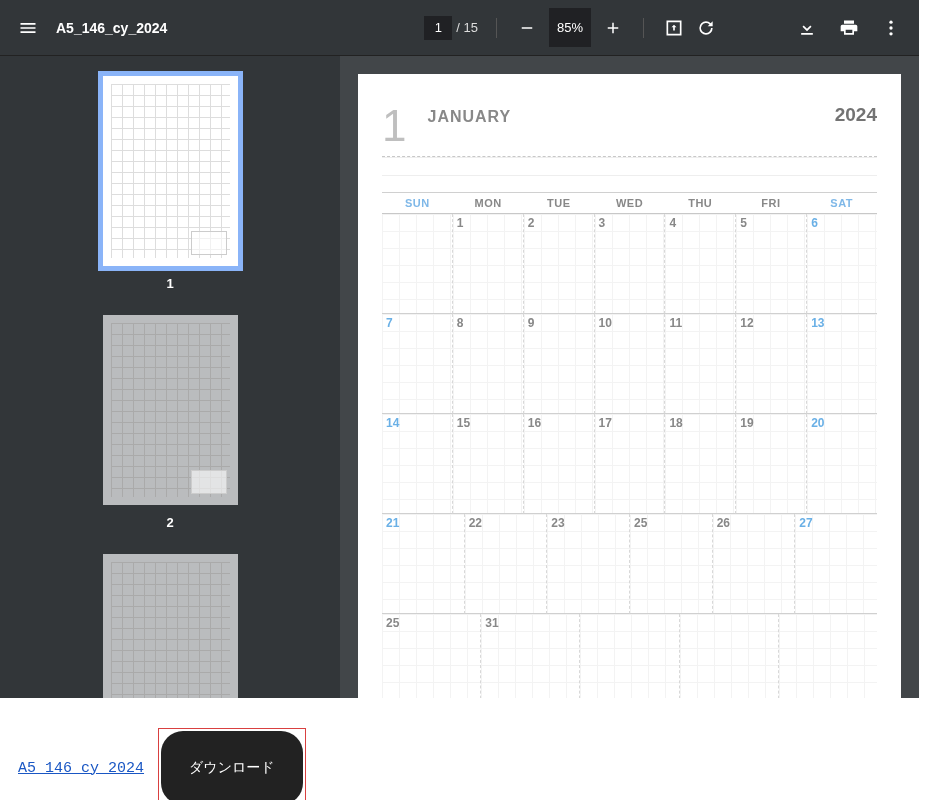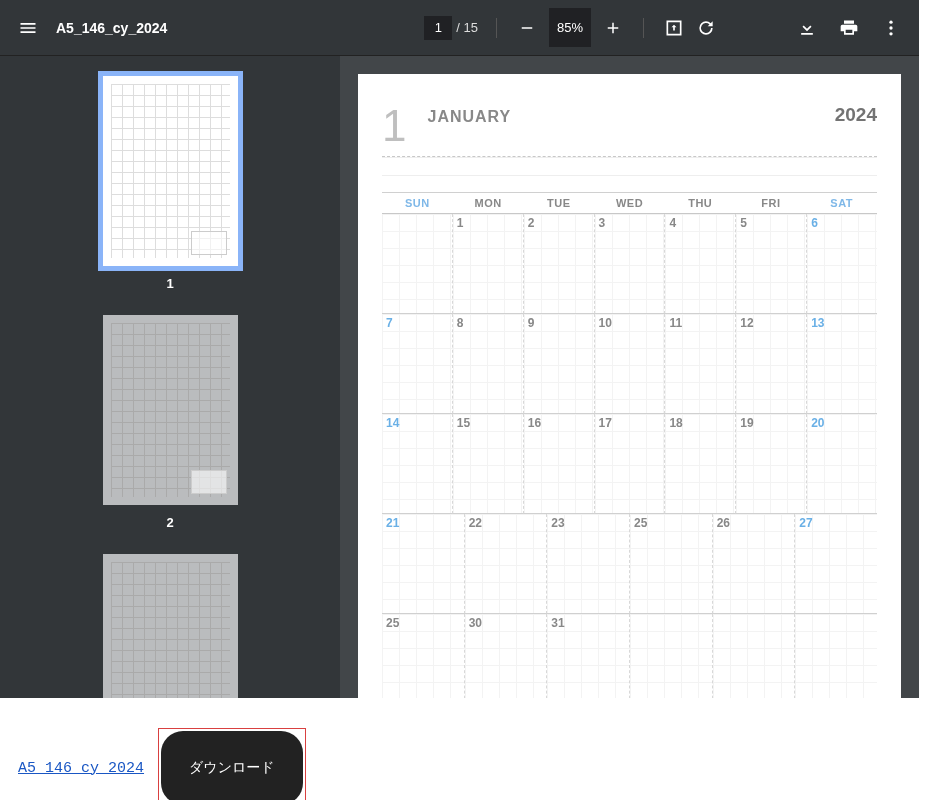--- a/index.html
+++ b/index.html
@@ -255,23 +255,20 @@
               </div>
               <div class="day">
                 <div class="dnum sat">27</div>
               </div>
             </div>
             <div class="week">
               <div class="day">
                 <div class="dnum">25</div>
               </div>
               <div class="day">
-                <div class="dnum">30</div>
-              </div>
-              <div class="day">
                 <div class="dnum">31</div>
               </div>
               <div class="day"></div>
               <div class="day"></div>
               <div class="day"></div>
             </div>
           </div>
       </div>
     </div>
   </div>

